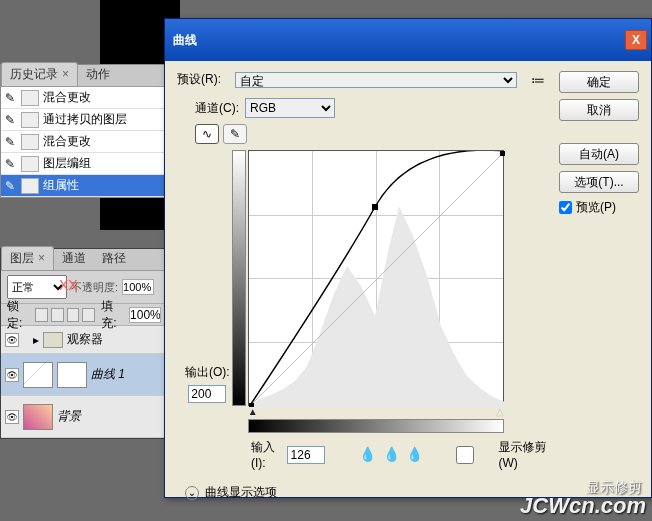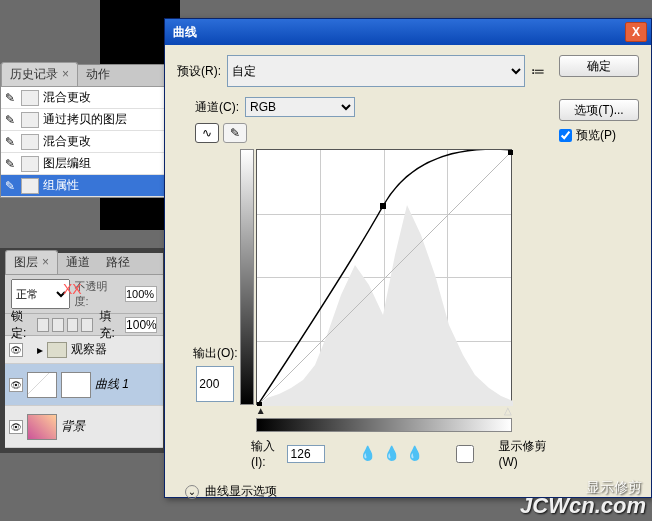--- a/index.html
+++ b/index.html
@@ -8,58 +8,58 @@
 .history-panel{position:absolute;top:64px;left:0;width:168px;background:#d4d4d4;border:1px solid #8a8a8a}
 .panel-tabs{display:flex;background:#c8c8c8;border-bottom:1px solid #9a9a9a;height:22px;align-items:flex-end}
 .panel-tab{padding:3px 8px;color:#333;cursor:pointer}
 .panel-tab.active{background:#d4d4d4;border:1px solid #9a9a9a;border-bottom:none;border-radius:3px 3px 0 0}
 .panel-tab .close{margin-left:4px;color:#666}
 .history-list{background:#fff}
 .history-item{display:flex;align-items:center;padding:2px 4px;border-bottom:1px solid #e0e0e0;height:22px}
 .history-item.selected{background:#3875d7;color:#fff}
 .history-icon{width:18px;height:16px;margin-right:4px;background:#eee;border:1px solid #aaa;display:inline-block}
 .history-brush{width:14px;margin-right:2px}
-.layers-panel{position:absolute;top:248px;left:0;width:168px;background:#d4d4d4;border:5px solid #404040}
+.layers-panel{position:absolute;top:248px;left:0;width:168px;background:#d4d4d4;border:1px solid #404040}
 .layer-controls{padding:4px 6px;display:flex;align-items:center;gap:4px;background:#d4d4d4;border-bottom:1px solid #b0b0b0}
-.layer-controls select{width:60px;height:30px;font-size:11px}
+.layer-controls select{width:60px;height:24px;font-size:11px}
 .layer-controls .lbl{color:#555;font-size:11px}
 .layer-controls input[type=text]{width:32px;height:16px;font-size:11px;border:1px solid #aaa}
 .xx{color:#f55;position:absolute;top:28px;left:58px;font-weight:normal;font-size:14px}
 .lock-row{padding:2px 6px;display:flex;align-items:center;gap:3px;background:#d4d4d4;border-bottom:1px solid #b0b0b0;height:22px}
 .lock-icon{width:14px;height:14px;border:1px solid #999;background:#e8e8e8}
 .layer-list{background:#e8e8e8}
 .layer-row{display:flex;align-items:center;padding:3px 4px;border-bottom:1px solid #ccc;height:28px;gap:4px}
 .layer-row.tall{height:42px}
 .layer-row.selected{background:#b8cce4}
 .eye{width:14px;height:14px;border:1px solid #999;background:#fff;font-size:9px;text-align:center;line-height:12px}
 .thumb{width:30px;height:26px;border:1px solid #888;background:#fff;display:inline-block}
 .thumb.curves{background:linear-gradient(135deg,#fff 40%,#999 41%,#fff 42%,#fff)}
 .thumb.img{background:linear-gradient(45deg,#c59,#fc9)}
 .folder{width:20px;height:16px;background:#ddc;border:1px solid #998}
 .dialog{position:absolute;top:18px;left:164px;width:488px;height:480px;background:#ece9d8;border:1px solid #0a246a;box-shadow:2px 2px 6px rgba(0,0,0,0.4)}
-.titlebar{height:26px;background:linear-gradient(#2b6dd8,#0a47b5);display:flex;align-items:center;padding:12px 4px;color:#fff;font-weight:bold}
+.titlebar{height:42px;background:linear-gradient(#2b6dd8,#0a47b5);display:flex;align-items:center;padding:12px 4px;color:#fff;font-weight:bold}
 .titlebar .title{flex:1;padding-left:4px}
 .titlebar .close-btn{width:22px;height:20px;background:#e8623a;border:1px solid #b74020;color:#fff;text-align:center;line-height:18px;font-weight:bold;cursor:pointer;border-radius:2px}
 .dialog-body{padding:10px 12px;display:flex;gap:12px}
 .left-col{flex:1}
 .right-col{width:80px;display:flex;flex-direction:column;gap:6px;align-items:stretch}
 .btn{height:22px;border:1px solid #888;background:linear-gradient(#fff,#e4e4e4);border-radius:3px;cursor:pointer;text-align:center;line-height:20px;padding:0 4px}
 .btn.disabled{color:#999}
-.preset-row{display:flex;align-items:center;gap:6px;margin-bottom:10px}
-.preset-row select{flex:1;height:32px;border:1px solid #7e9db9}
+.preset-row{display:flex;align-items:center;gap:14px;margin-bottom:10px}
+.preset-row select{flex:1;height:16px;border:1px solid #7e9db9}
 .preset-menu{width:16px;height:16px;font-size:14px;cursor:pointer}
 .channel-row{display:flex;align-items:center;gap:6px;margin-bottom:6px;margin-left:18px}
-.channel-row select{width:110px;height:20px;border:1px solid #7e9db9}
+.channel-row select{width:90px;height:20px;border:1px solid #7e9db9}
 .tool-icons{display:flex;gap:4px;margin:6px 0 6px 18px}
 .tool-icon{width:24px;height:20px;border:1px solid #999;background:#f4f4f4;border-radius:3px;text-align:center;line-height:18px;cursor:pointer}
 .tool-icon.active{background:#fff;border-color:#555}
-.curve-area{display:flex;margin-left:16px}
+.curve-area{display:flex;margin-left:8px}
 .output-col{display:flex;flex-direction:column;justify-content:flex-end;align-items:center;padding-bottom:30px;margin-right:2px}
 .output-col .lbl{margin-bottom:4px}
-.output-col input{width:38px;height:36px;border:1px solid #7e9db9;text-align:left;padding:0 2px}
+.output-col input{width:38px;height:18px;border:1px solid #7e9db9;text-align:left;padding:0 2px}
 .vgrad{width:14px;height:256px;background:linear-gradient(#fff,#000);border:1px solid #888;margin-right:2px}
 .graph-wrap{display:flex;flex-direction:column}
 .graph{width:256px;height:256px;border:1px solid #555;background:#fff;position:relative}
 .grid-v,.grid-h{position:absolute;background:#ccc}
 .grid-v{width:1px;height:100%;top:0}
 .grid-h{height:1px;width:100%;left:0}
 .hgrad{width:256px;height:14px;background:linear-gradient(90deg,#000,#fff);border:1px solid #888;margin-top:2px}
 .tri{font-size:10px;color:#222}
 .input-row{display:flex;align-items:center;gap:6px;margin-top:6px;margin-left:74px}
 .input-row input{width:38px;height:18px;border:1px solid #7e9db9;padding:0 3px}
@@ -216,21 +216,23 @@
             <span>显示修剪(W)</span>
           </label>
       </div>
       <div class="options-row">
         <span class="chev">⌄</span>
         <span>曲线显示选项</span>
       </div>
     </div>
     <div class="right-col">
       <div class="btn">确定</div>
+      <div class="btn">取消</div>
       <div style="height:10px"></div>
+      <div class="btn">自动(A)</div>
       <div class="btn">选项(T)...</div>
       <label class="preview-check">
           <input type="checkbox" checked="" style="">
           <span>预览(P)</span>
         </label>
     </div>
   </div>
 </div>
 
 <div class="watermark-cn">显示修剪</div>

